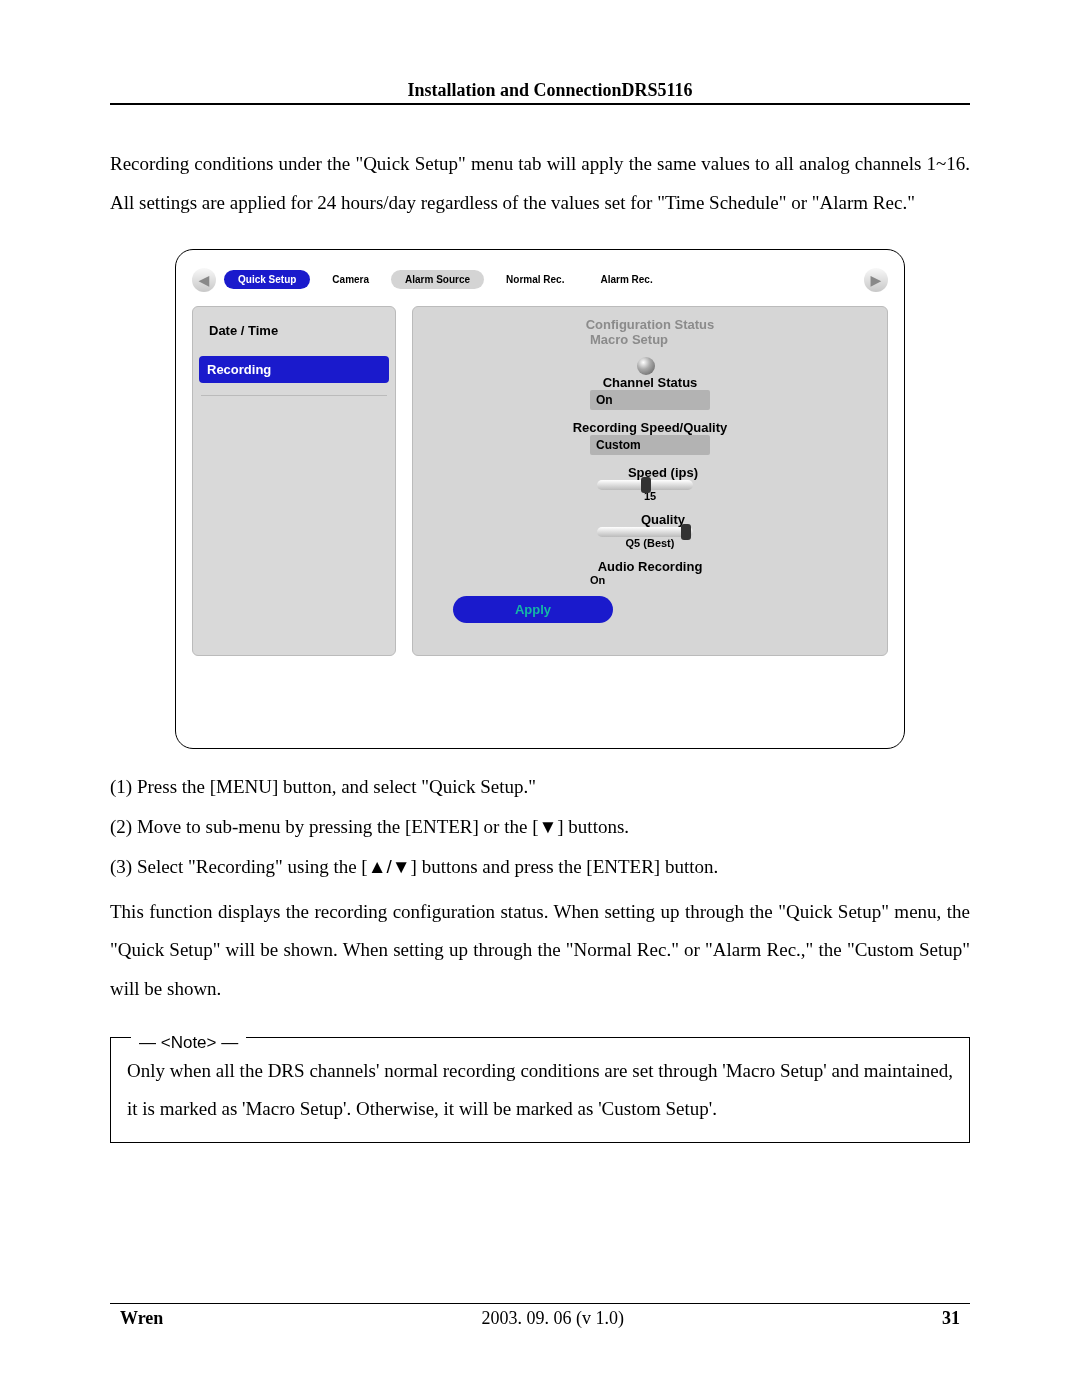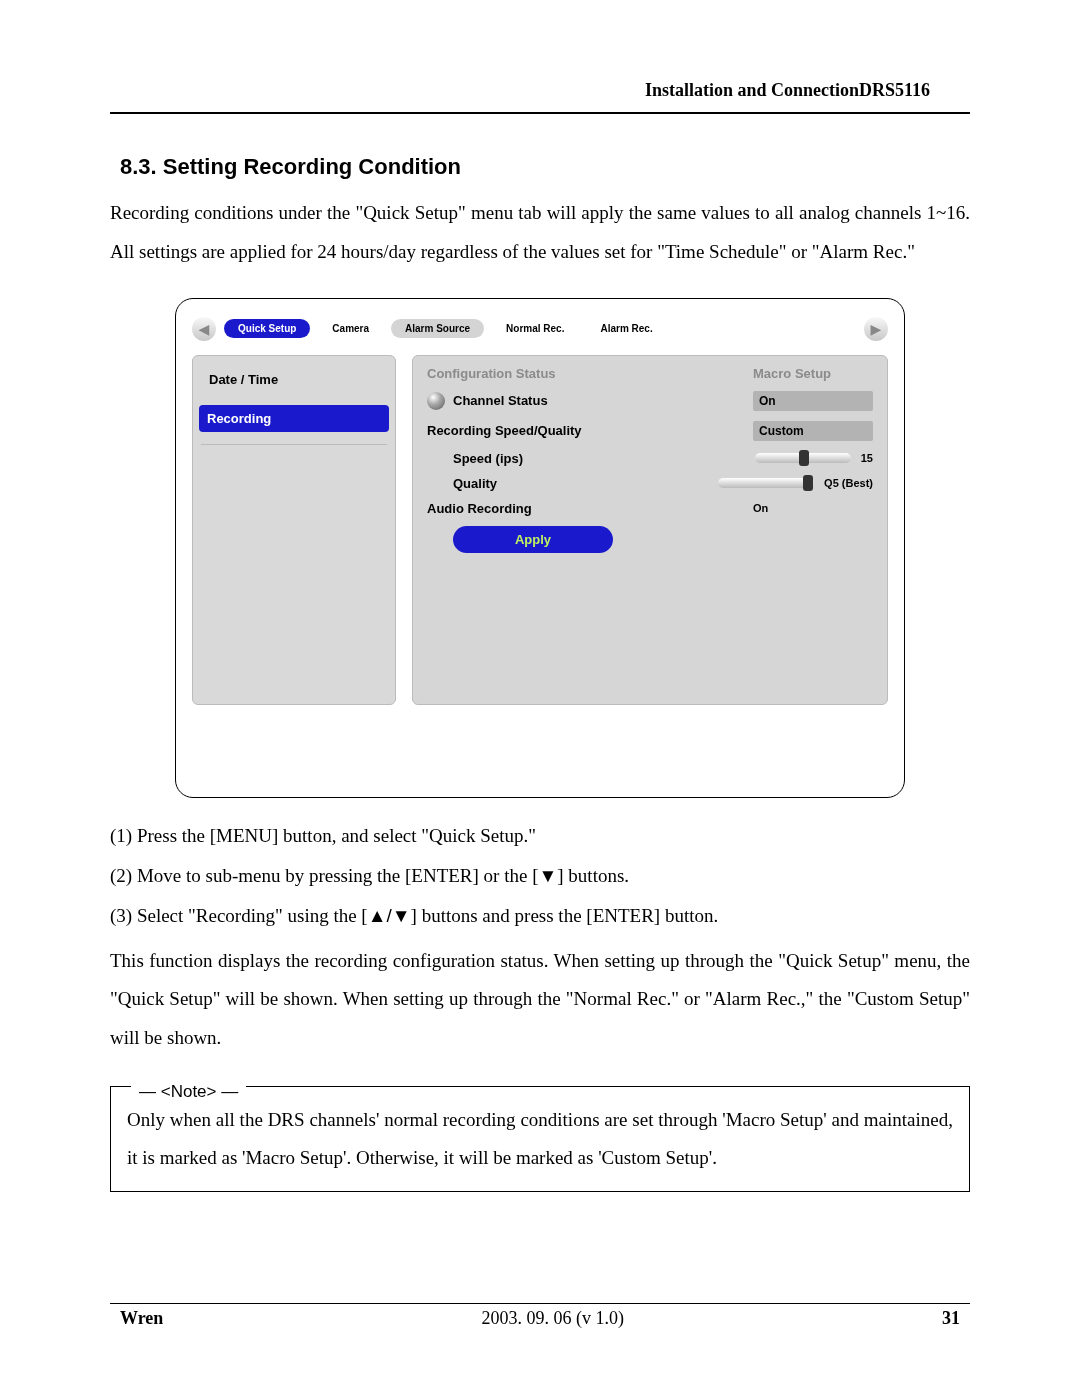--- a/index.html
+++ b/index.html
@@ -1,18 +1,18 @@
 <!DOCTYPE html>
 <html><head>
 <meta charset="utf-8">
 <style>
   * { box-sizing: border-box; margin: 0; padding: 0; }
   html, body { width: 1080px; height: 1397px; background: #fff; font-family: "Times New Roman", Times, serif; color: #000; }
   .page { width: 1080px; height: 1397px; position: relative; padding: 80px 110px 0 110px; }
-  .header-row { display: flex; justify-content: flex-end; font-size: 18px; font-weight: bold; padding: 0 40px 11px 60px; }
+  .header-row { display: flex; justify-content: center; font-size: 18px; font-weight: bold; padding: 0 40px 2px 60px; }
   .header-rule { border: 0; border-top: 2px solid #000; margin: 0 0 40px 0; }
   .sec-title { font-family: Arial, Helvetica, sans-serif; font-weight: bold; font-size: 22px; margin: 0 0 14px 10px; }
   .body-p { font-size: 19px; line-height: 2.05; text-align: justify; margin-bottom: 26px; }
   .subsec-title { font-family: Arial, Helvetica, sans-serif; font-weight: bold; font-size: 19px; margin: 24px 0 10px 10px; }
   .steps { font-size: 19px; line-height: 2.1; margin: 18px 0 6px 0; }
   .note-box { position: relative; border: 1px solid #000; padding: 14px 16px 14px 16px; margin-top: 28px; font-size: 19px; line-height: 2.0; text-align: justify; }
   .note-legend { position: absolute; top: -12px; left: 20px; background: #fff; padding: 0 8px; font-family: Arial, Helvetica, sans-serif; font-size: 17px; }
   .note-legend::before { content: "— "; }
   .note-legend::after { content: " —"; }
   .footer { position: absolute; left: 110px; right: 110px; bottom: 68px; }
@@ -26,44 +26,43 @@
   .arrow-circle { width: 24px; height: 24px; border-radius: 50%; background: linear-gradient(#f8f8f8,#c8c8c8); display: flex; align-items: center; justify-content: center; color: #888; font-size: 14px; }
   .tab { padding: 4px 14px; font-weight: bold; font-size: 10px; }
   .tab.active { background: #1a1acc; color: #fff; border-radius: 14px; }
   .tab.pill-grey { background: #d4d4d4; border-radius: 14px; }
   .device-body { display: flex; gap: 16px; }
   .sidebar { width: 204px; background: #d9d9d9; border: 1px solid #bbb; border-radius: 6px; padding: 10px 8px; height: 350px; }
   .side-item { font-weight: bold; font-size: 13px; padding: 6px 8px; }
   .side-item.active { background: #1a1acc; color: #fff; border-radius: 4px; margin: 12px -2px; }
   .side-sep { border-top: 1px solid #bbb; margin: 6px 0; }
   .main-panel { flex: 1; background: #d6d6d6; border: 1px solid #bbb; border-radius: 6px; padding: 10px 14px; height: 350px; position: relative; }
-  .row { display: flex; align-items: center; margin-bottom: 10px; }
+  .row { display: flex; align-items: center; margin-bottom: 10px; flex-direction: column; }
   .lbl { flex: 1; font-weight: bold; font-size: 13px; }
   .lbl.grey { color: #8b8b8b; }
   .lbl.indent { padding-left: 26px; }
   .val-box { width: 120px; background: #b3b3b3; padding: 3px 6px; font-size: 12px; font-weight: bold; border-radius: 2px; }
   .val-grey { color: #8b8b8b; font-weight: bold; font-size: 13px; }
   .val-txt { font-weight: bold; font-size: 11px; width: 120px; }
   .icon-dot { width: 18px; height: 18px; border-radius: 50%; background: radial-gradient(circle at 35% 30%, #fff 0%, #aaa 40%, #555 100%); margin-right: 8px; }
   .slider { position: relative; width: 96px; height: 10px; background: linear-gradient(#fff,#bbb); border-radius: 5px; margin-right: 10px; }
   .slider .thumb { position: absolute; top: -3px; width: 10px; height: 16px; background: #333; border-radius: 3px; }
-  .apply-btn { display: block; margin: 8px 0 0 26px; width: 160px; text-align: center; background: #1a1acc; color: #bef264; font-weight: bold; font-size: 13px; padding: 6px 0; border-radius: 14px; }
+  .apply-btn { display: block; margin: 8px 0 0 26px; width: 160px; text-align: center; background: #1a1acc; color: #14b8a6; font-weight: bold; font-size: 13px; padding: 6px 0; border-radius: 14px; }
   .tri { font-family: Arial, sans-serif; }
 </style>
 </head>
 <body>
 
 <div class="page">
   <div class="header-row">
     <span>Installation and Connection</span>
     <span>DRS5116</span>
   </div>
   <hr class="header-rule">
 
-  <div class="sec-title">8.3.  Setting Recording Condition</div>
   <p class="body-p">Recording conditions under the "Quick Setup" menu tab will apply the same values to all analog channels 1~16.   All settings are applied for 24 hours/day regardless of the values set for "Time Schedule" or "Alarm Rec."</p>
 
   <div class="device">
     <div class="tabs">
       <div class="arrow-circle">
           <span class="tri">◀</span>
         </div>
       <div class="tab active">Quick Setup</div>
       <div class="tab">Camera</div>
       <div class="tab pill-grey">Alarm Source</div>

